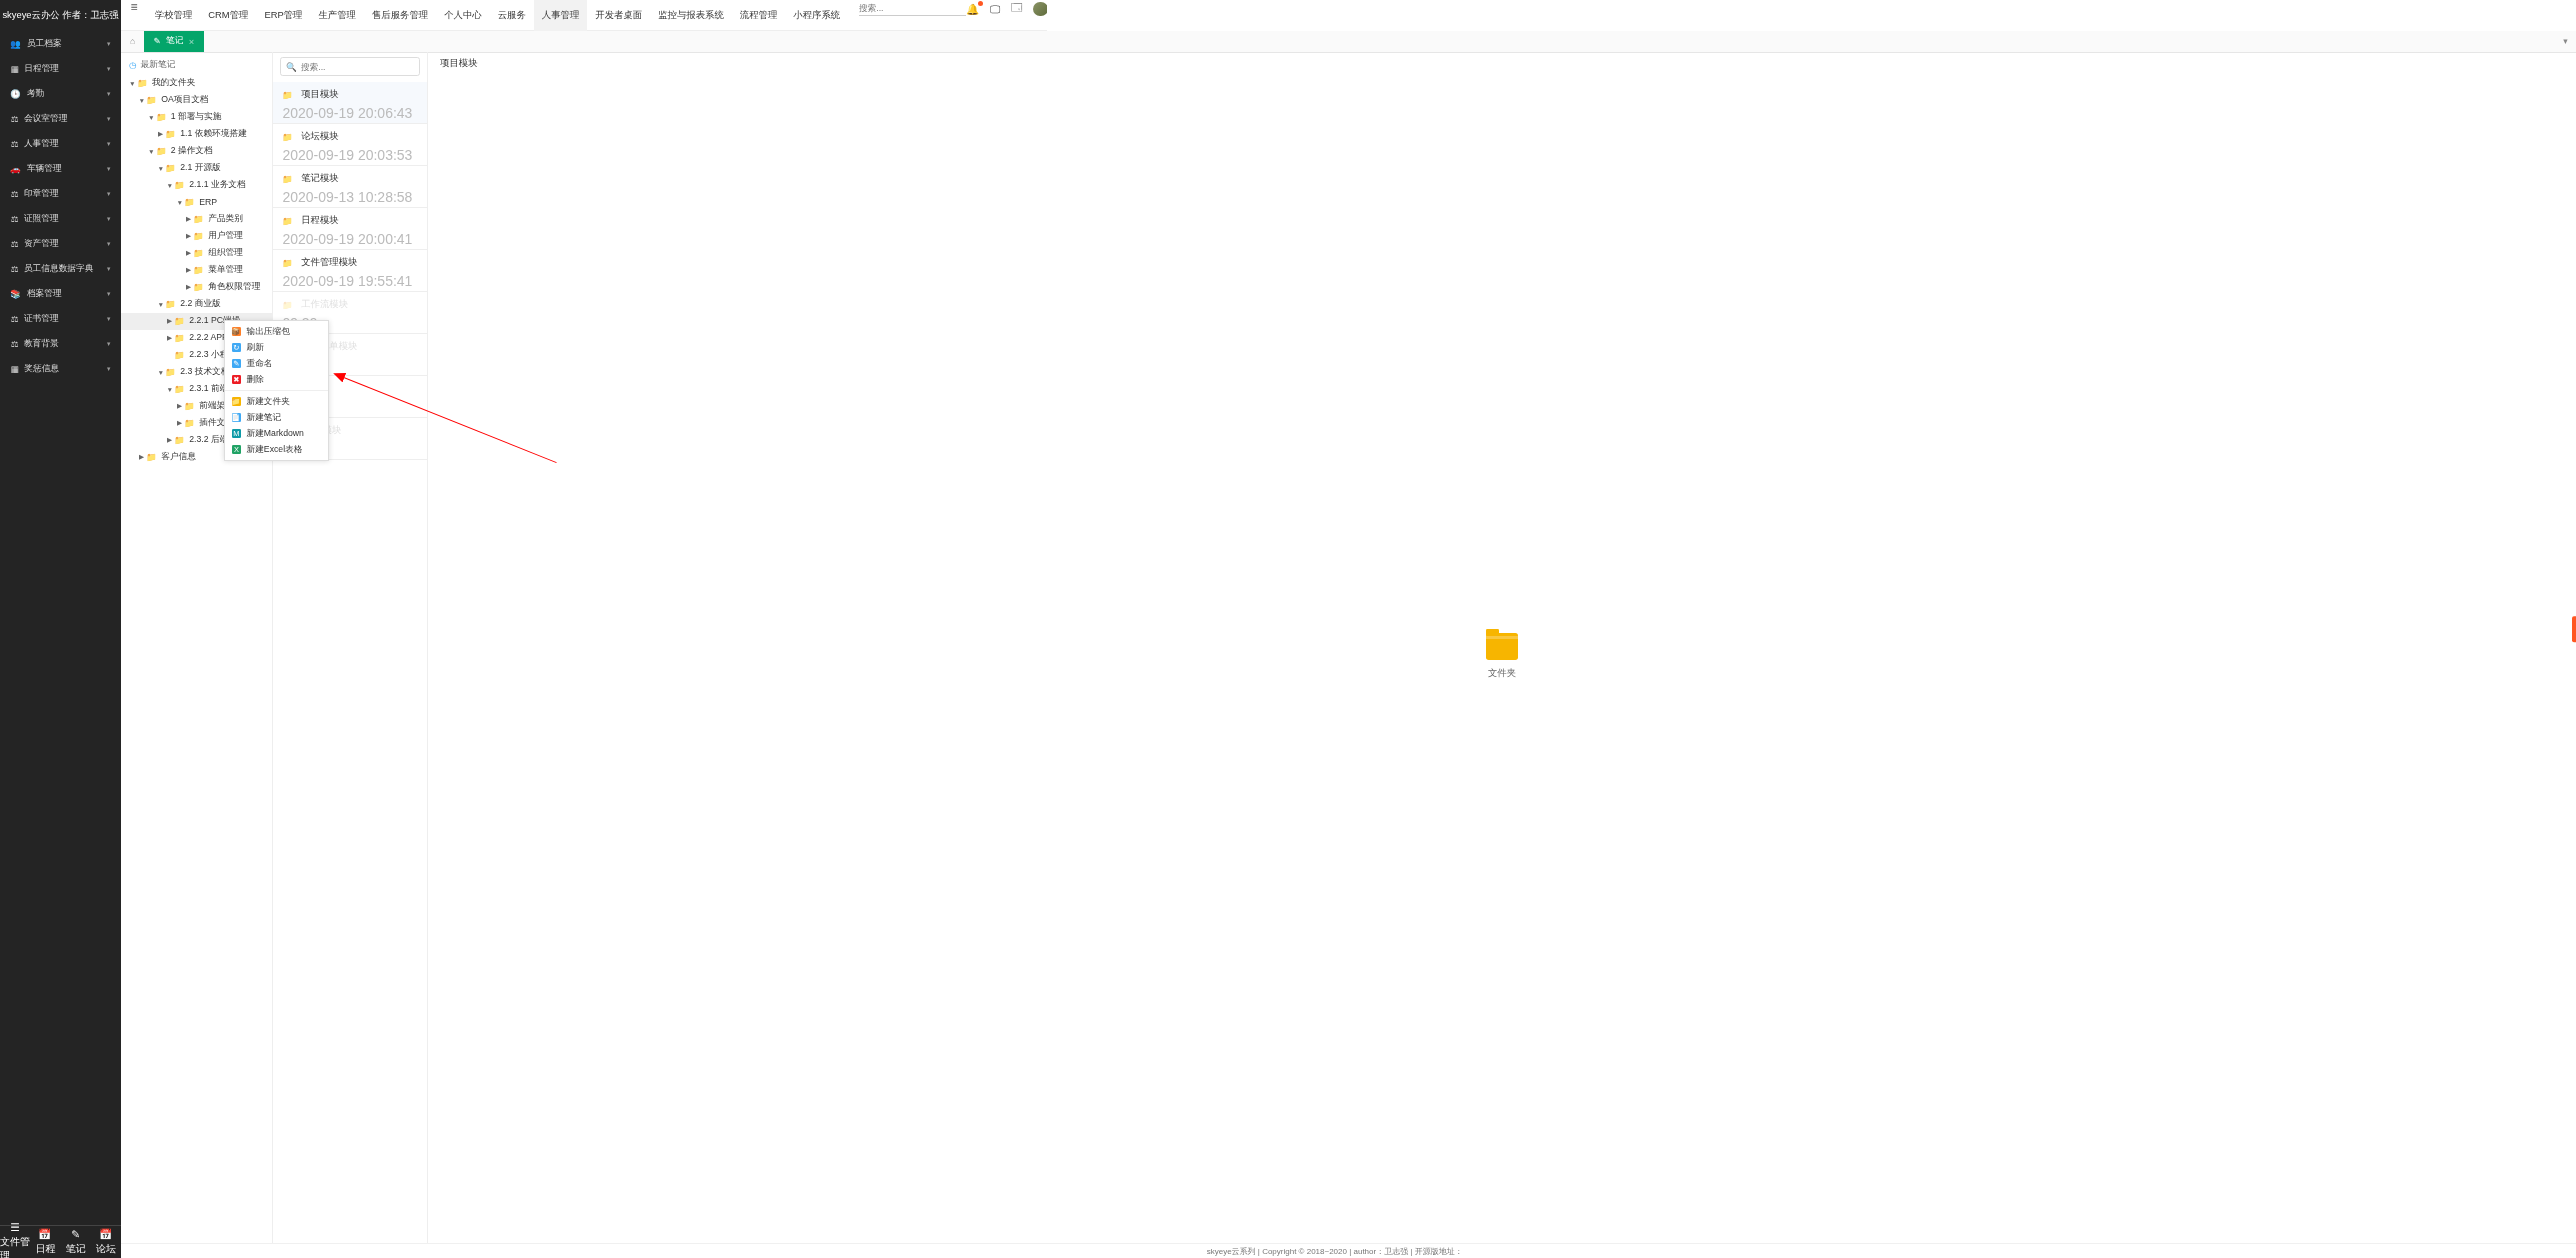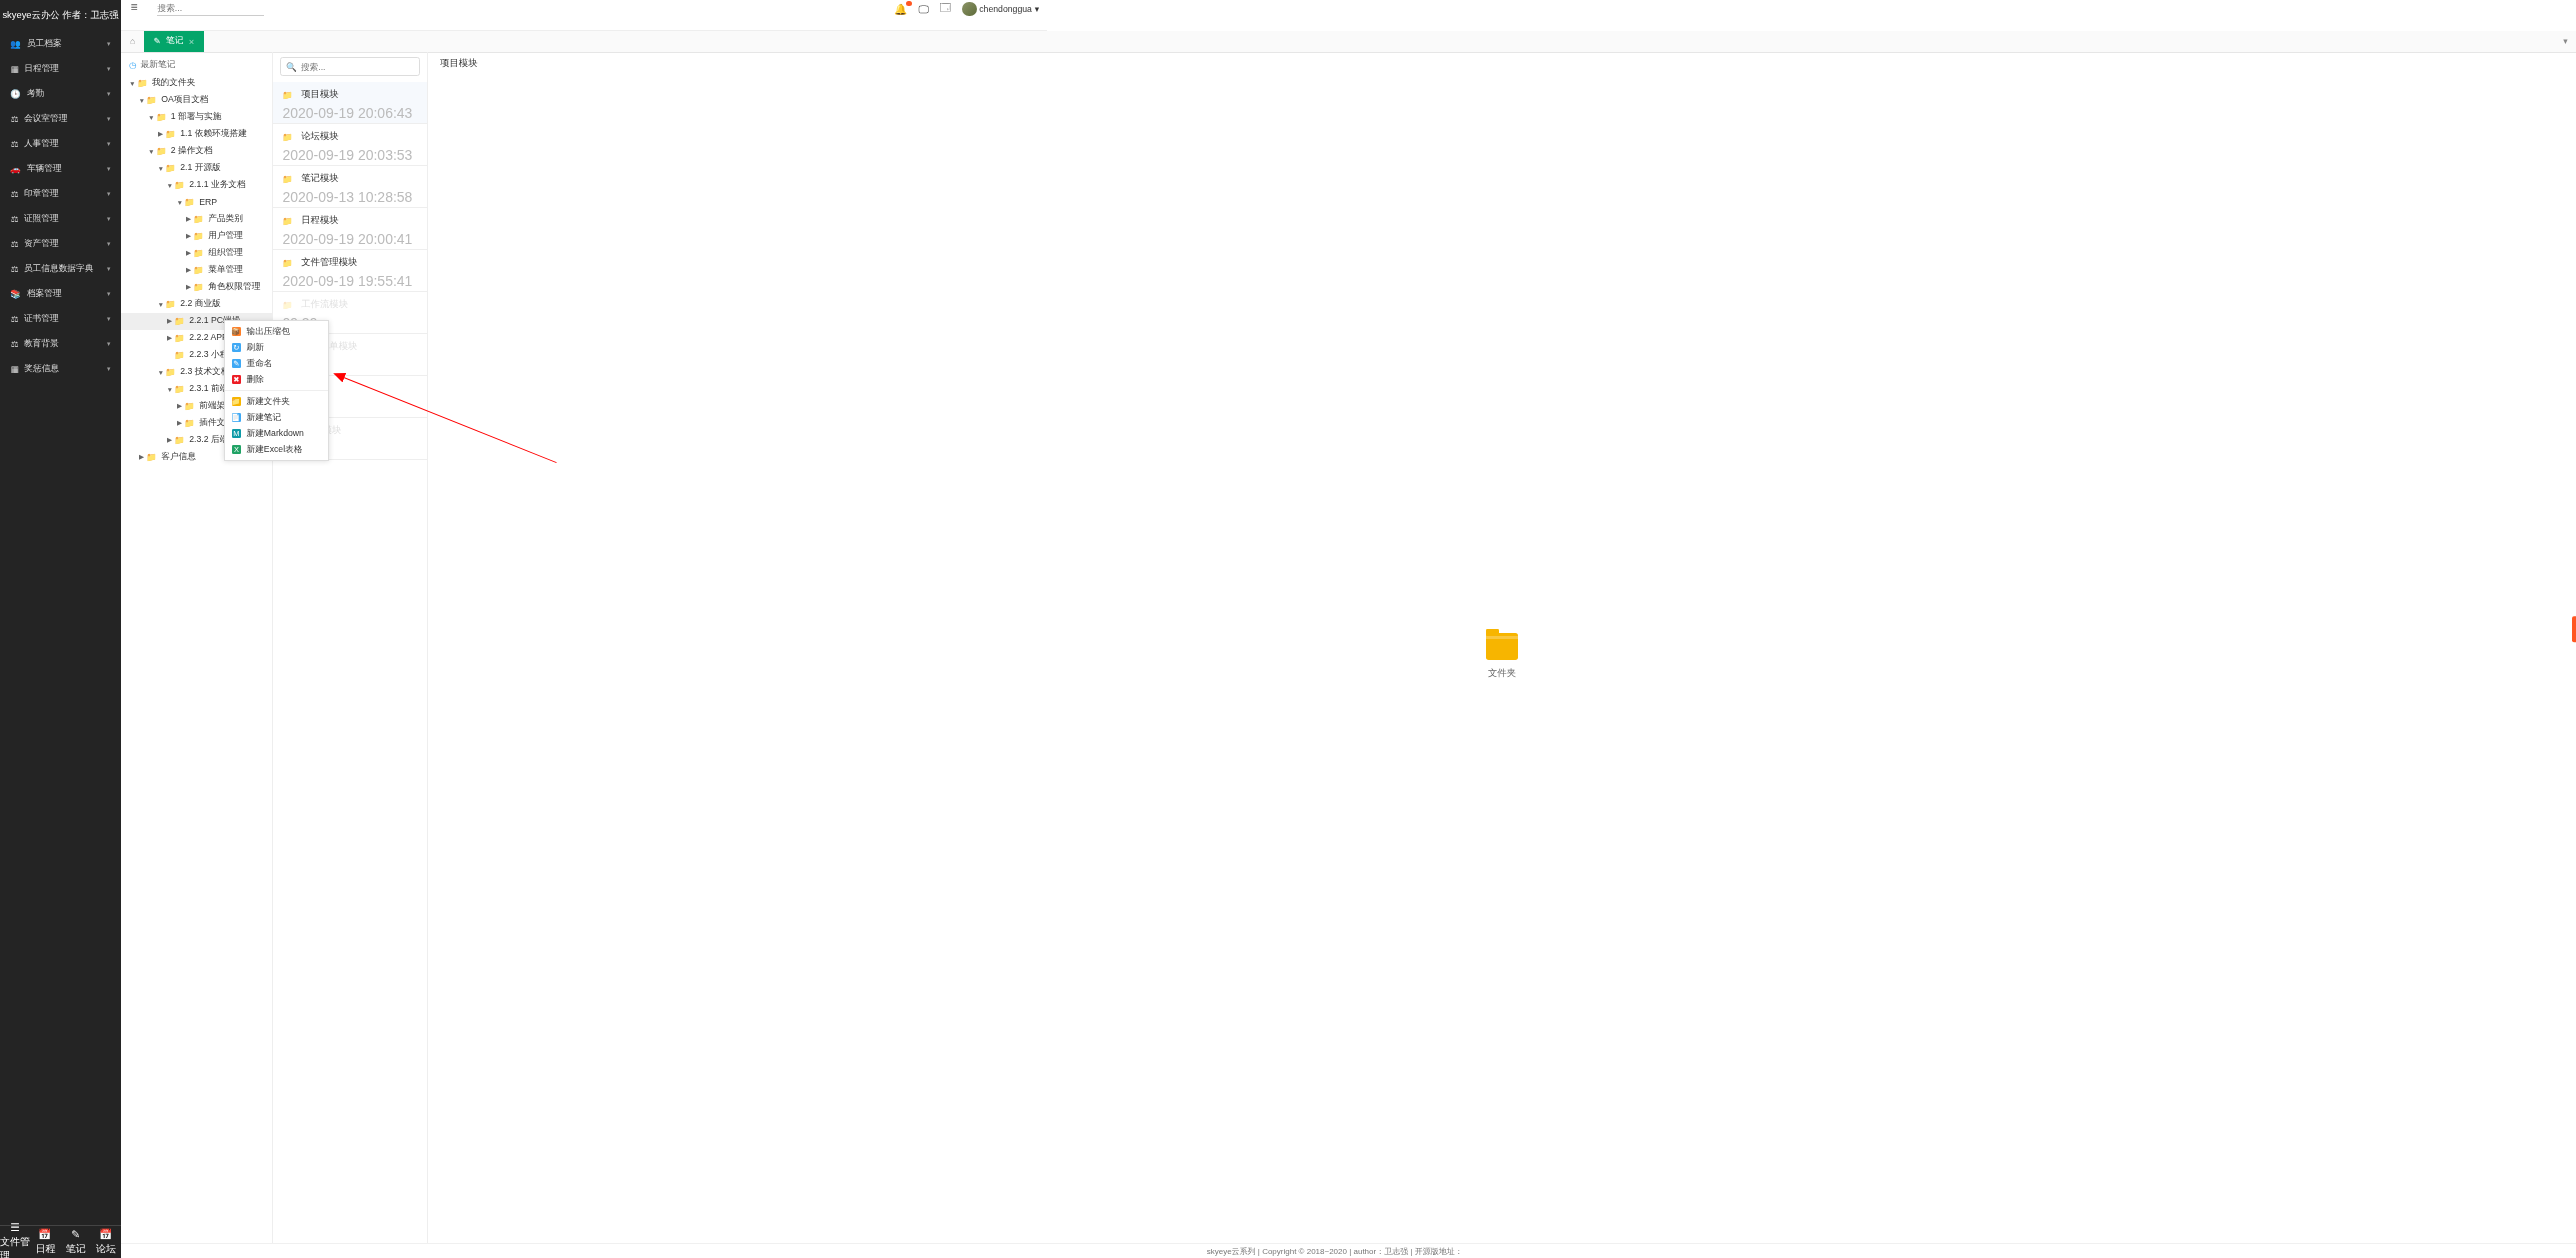--- a/index.html
+++ b/index.html
@@ -83,20 +83,34 @@
 
 
 .edge-pull { position:absolute; right:0; top:50%; transform:translateY(-50%); width:4px; height:25.5px; background:#ff5722; border-radius:2px 0 0 2px; cursor:pointer;}
 </style>
 </head>
 <body>
 
 <div class="topnav">
   <div class="brand">skyeye云办公 作者：卫志强</div>
   <div class="hamburger">≡</div>
+  <div class="topnav-menu" id="topnav-menu">
+      <div class="topnav-item">学校管理</div>
+      <div class="topnav-item">CRM管理</div>
+      <div class="topnav-item">ERP管理</div>
+      <div class="topnav-item">生产管理</div>
+      <div class="topnav-item">售后服务管理</div>
+      <div class="topnav-item">个人中心</div>
+      <div class="topnav-item">云服务</div>
+      <div class="topnav-item active">人事管理</div>
+      <div class="topnav-item">开发者桌面</div>
+      <div class="topnav-item">监控与报表系统</div>
+      <div class="topnav-item">流程管理</div>
+      <div class="topnav-item">小程序系统</div>
+    </div>
   <input class="topnav-search" placeholder="搜索..." style="">
   <div class="top-spacer"></div>
   <div class="top-right">
     <span class="top-icon">🔔<span class="badge-dot"></span></span>
     <span class="top-icon">🖵</span>
     <span class="top-icon">🗔</span>
     <span class="username">
       <span class="avatar"></span>
       <span>chendonggua</span>
       <span>▾</span>

